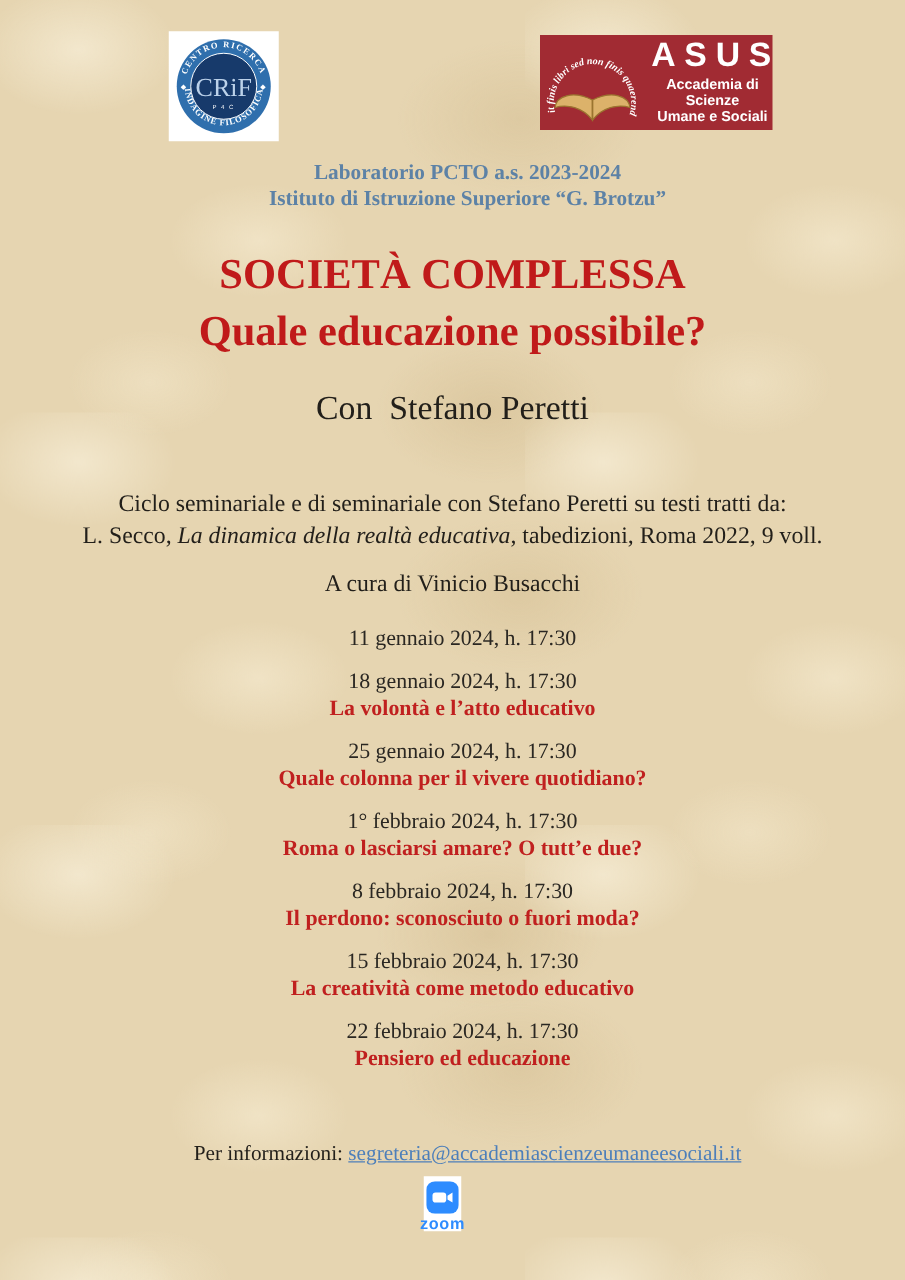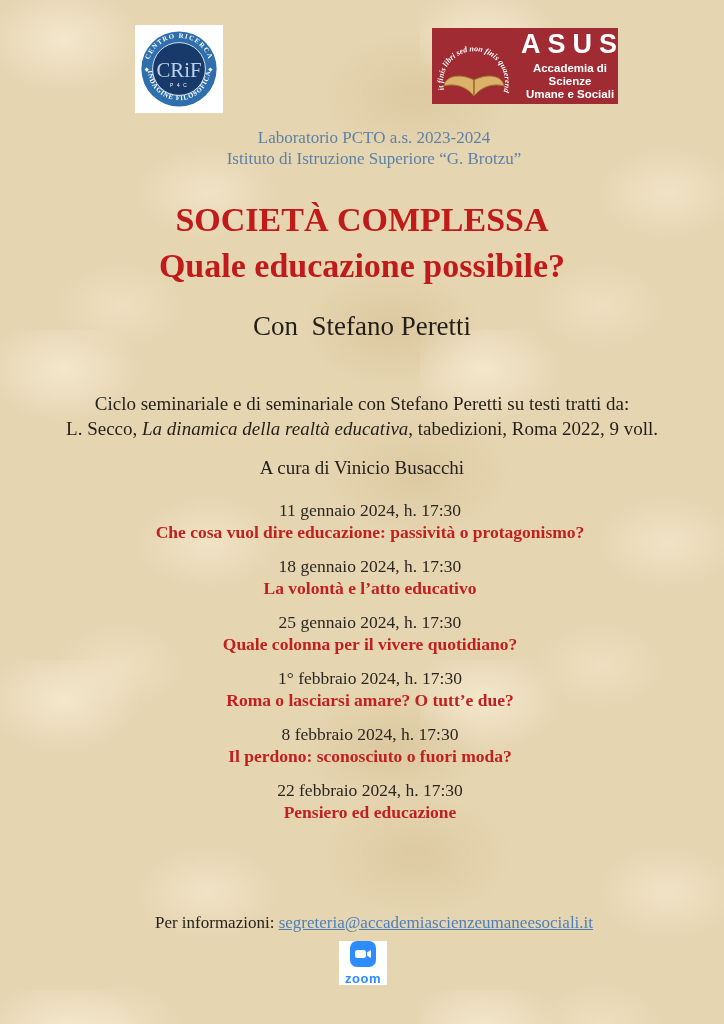--- a/index.html
+++ b/index.html
@@ -21,38 +21,38 @@
   .crif-box{position:absolute;left:135px;top:25px;width:88px;height:88px;background:#ffffff;
     display:flex;align-items:center;justify-content:center;}
   .asus-box{position:absolute;left:432px;top:28px;width:186px;height:76px;background:#a12b33;
     display:flex;align-items:center;padding:0;box-sizing:border-box;}
   .asus-left{width:84px;height:76px;flex:none;}
   .asus-right{flex:1;text-align:center;color:#ffffff;font-family:"Liberation Sans", sans-serif;line-height:1;}
   .asus-acronym{font-size:27px;font-weight:bold;letter-spacing:7px;margin-left:5px;}
   .asus-name{font-size:11.5px;font-weight:bold;margin-top:4px;line-height:13px;}
 
   
-  .header{top:127px;color:#5d82a6;font-weight:normal;font-size:17px;line-height:21px;padding-left:24px;}
+  .header{top:127px;color:#5d82a6;font-weight:bold;font-size:17px;line-height:21px;padding-left:24px;}
   .title{top:197px;color:#c01a1a;font-weight:bold;font-size:34px;line-height:46px;}
   .speaker{top:311px;color:#221f1a;font-size:27px;white-space:pre-wrap;}
   .description{top:391px;color:#221f1a;font-size:19px;line-height:25px;}
   .description .it{font-style:italic;}
   .curator{top:457px;color:#221f1a;font-size:19px;}
 
   
   .schedule{top:499px;}
   .entry{margin-bottom:12px;line-height:22px;font-size:17.5px;padding-left:16px;}
   .entry .date{color:#2a2722;}
   .entry .etitle{color:#c0201f;font-weight:bold;}
 
   
   .footer{top:913px;font-size:17px;color:#221f1a;margin-left:24px;}
   .footer a{color:#4d7fba;text-decoration:underline;cursor:pointer;}
-  .zoom-badge{position:absolute;left:339px;top:941px;width:48px;height:44px;background:#ffffff;
-    display:flex;flex-direction:column;align-items:center;justify-content:space-between;}
+  .zoom-badge{position:absolute;left:339px;top:941px;width:30px;height:44px;background:#ffffff;
+    display:flex;flex-direction:column;align-items:center;justify-content:flex-end;}
   .zoom-word{color:#2d8cff;font-family:"Liberation Sans", sans-serif;font-weight:bold;
     font-size:13px;line-height:13px;letter-spacing:.5px;margin-top:1px;}
 </style>
 </head>
 <body>
 
 <div class="poster">
 
   <div class="crif-box">
     <svg width="80" height="80" viewBox="0 0 100 100">
@@ -107,37 +107,40 @@
   <div class="abs description">
     <div>Ciclo seminariale e di seminariale con Stefano Peretti su testi tratti da:</div>
     <div><span>L. Secco, </span><span class="it">La dinamica della realtà educativa</span><span>, tabedizioni, Roma 2022, 9 voll.</span></div>
   </div>
 
   <div class="abs curator">A cura di Vinicio Busacchi</div>
 
   <div class="abs schedule">
     <div class="entry">
       <div class="date">11 gennaio 2024, h. 17:30</div>
-      <div class="etitle">Che cosa vuol dire educazione: passività o protagonismo?</div>
     </div>
     <div class="entry">
       <div class="date">18 gennaio 2024, h. 17:30</div>
       <div class="etitle">La volontà e l’atto educativo</div>
     </div>
     <div class="entry">
       <div class="date">25 gennaio 2024, h. 17:30</div>
       <div class="etitle">Quale colonna per il vivere quotidiano?</div>
     </div>
     <div class="entry">
       <div class="date">1° febbraio 2024, h. 17:30</div>
       <div class="etitle">Roma o lasciarsi amare? O tutt’e due?</div>
     </div>
     <div class="entry">
       <div class="date">8 febbraio 2024, h. 17:30</div>
       <div class="etitle">Il perdono: sconosciuto o fuori moda?</div>
+    </div>
+    <div class="entry">
+      <div class="date">15 febbraio 2024, h. 17:30</div>
+      <div class="etitle">La creatività come metodo educativo</div>
     </div>
     <div class="entry">
       <div class="date">22 febbraio 2024, h. 17:30</div>
       <div class="etitle">Pensiero ed educazione</div>
     </div>
   </div>
 
   <div class="abs footer">
     <span>Per informazioni: </span><a>segreteria@accademiascienzeumaneesociali.it</a>
   </div>

